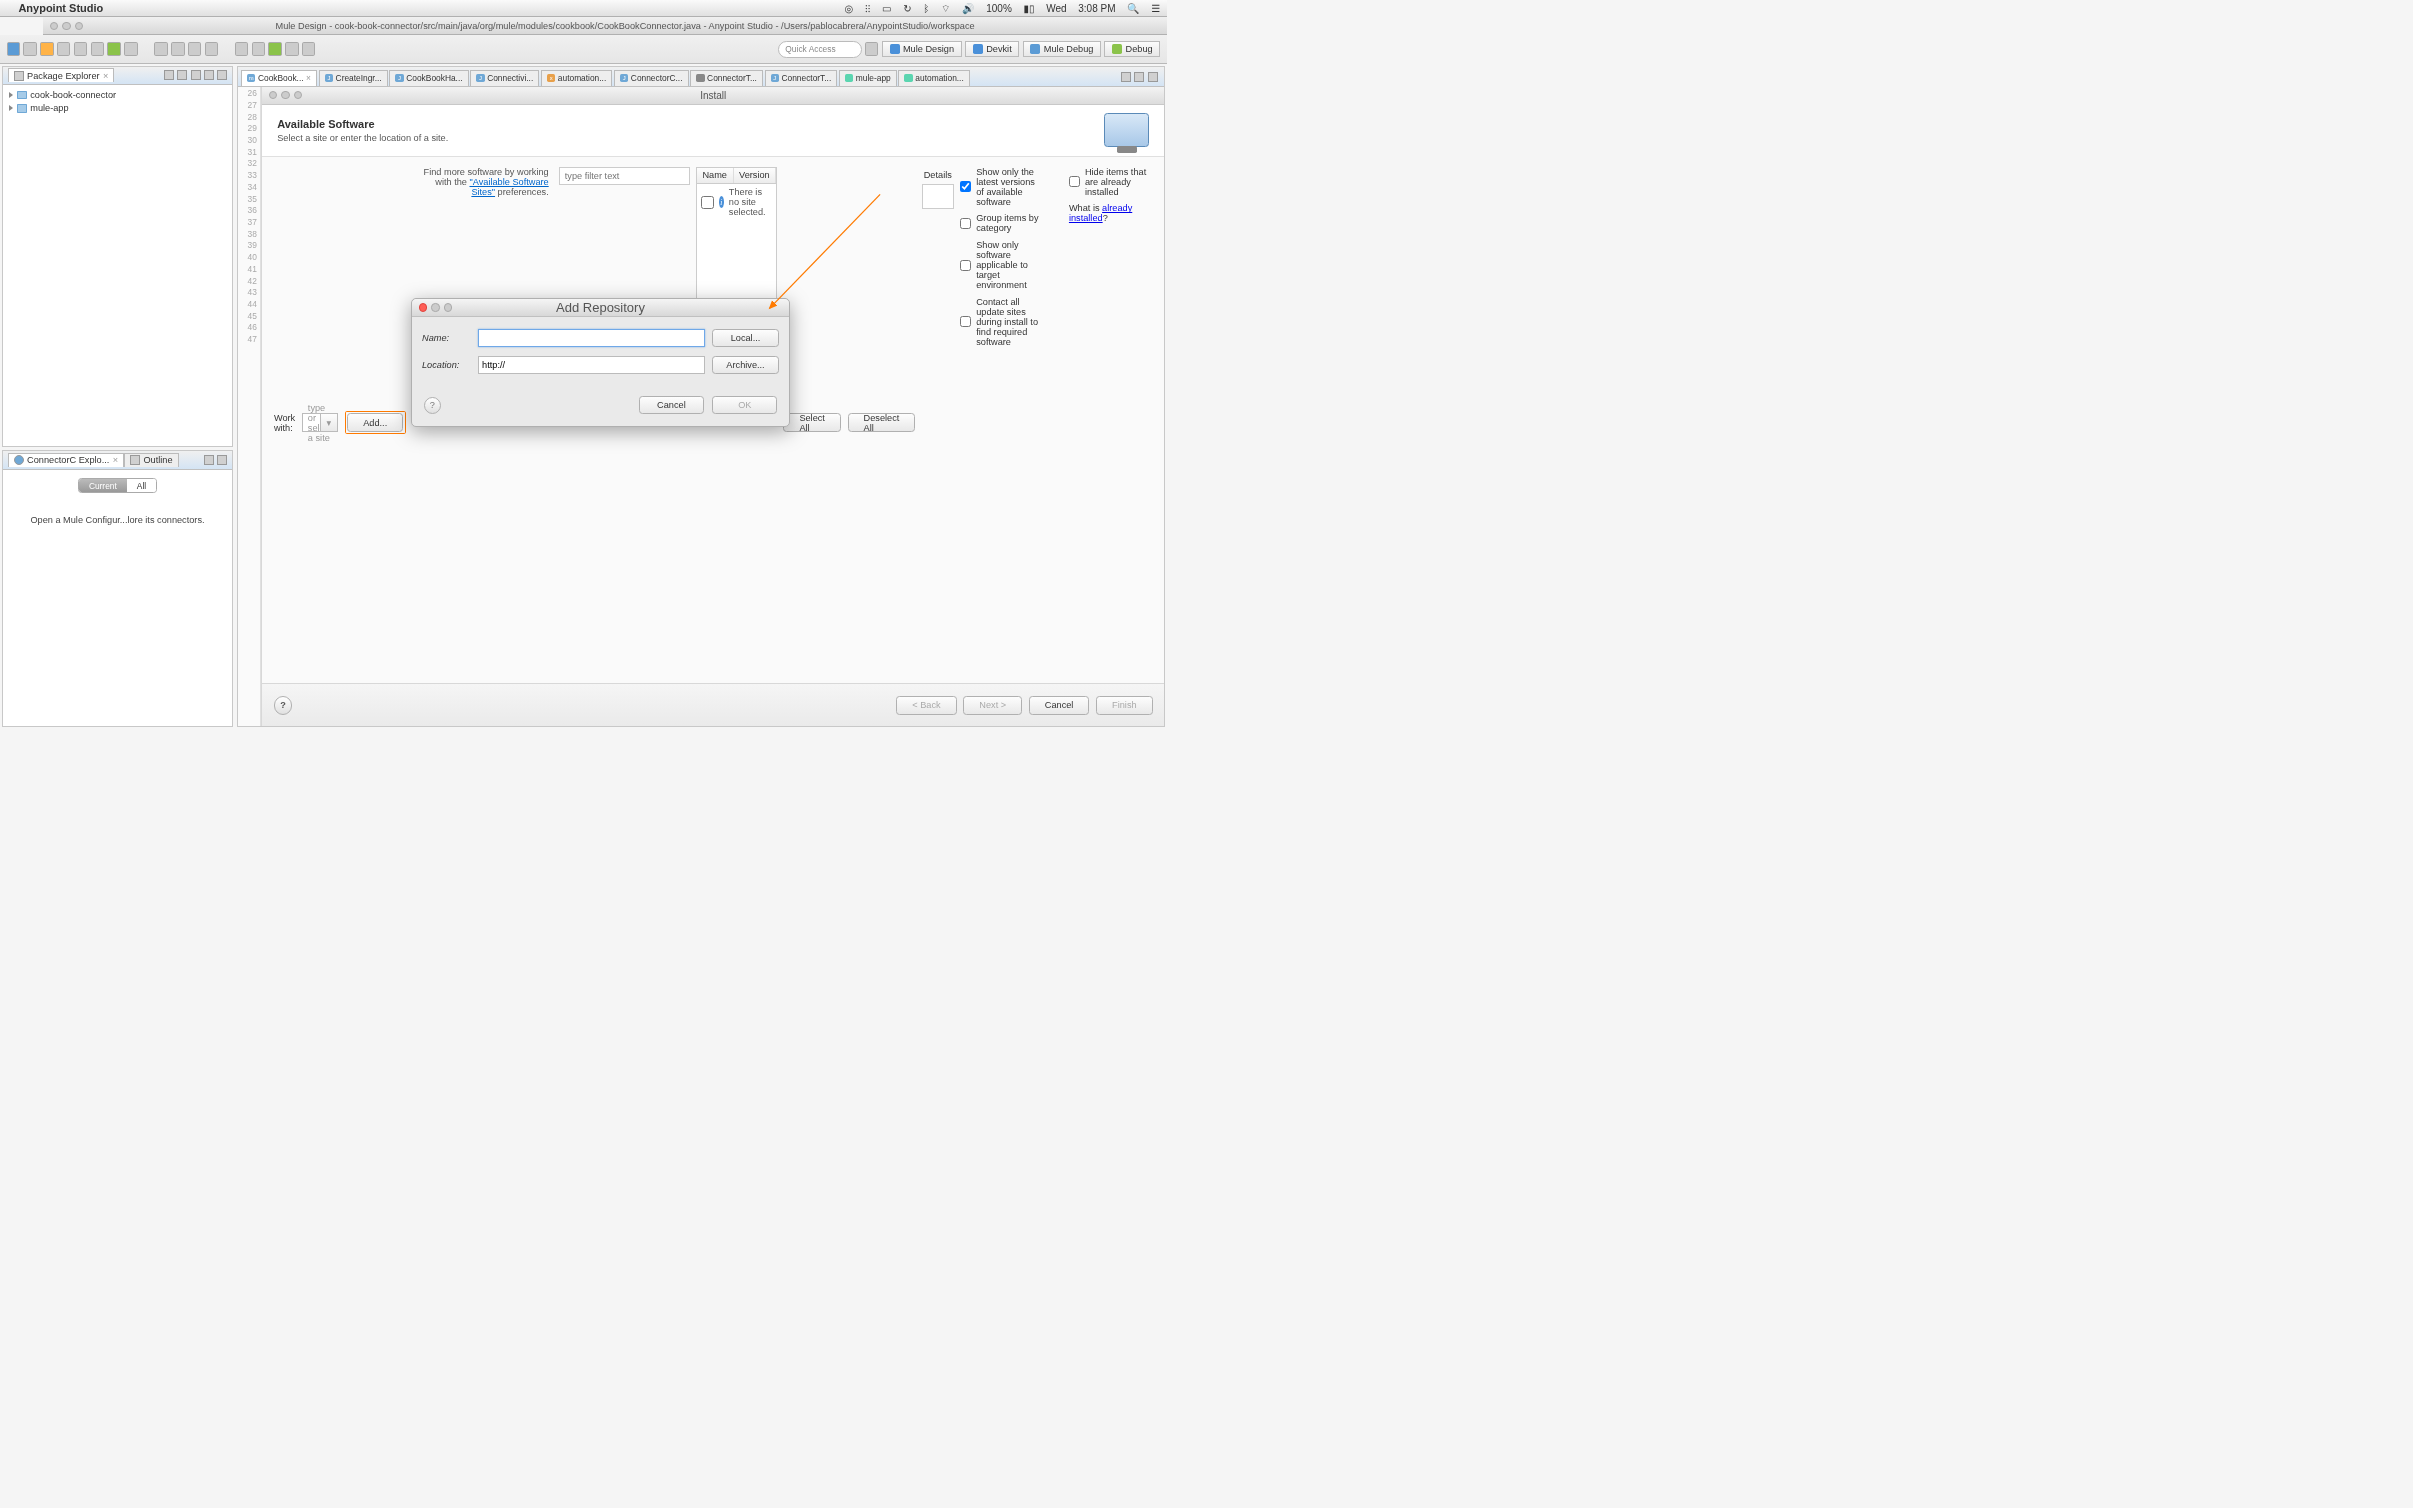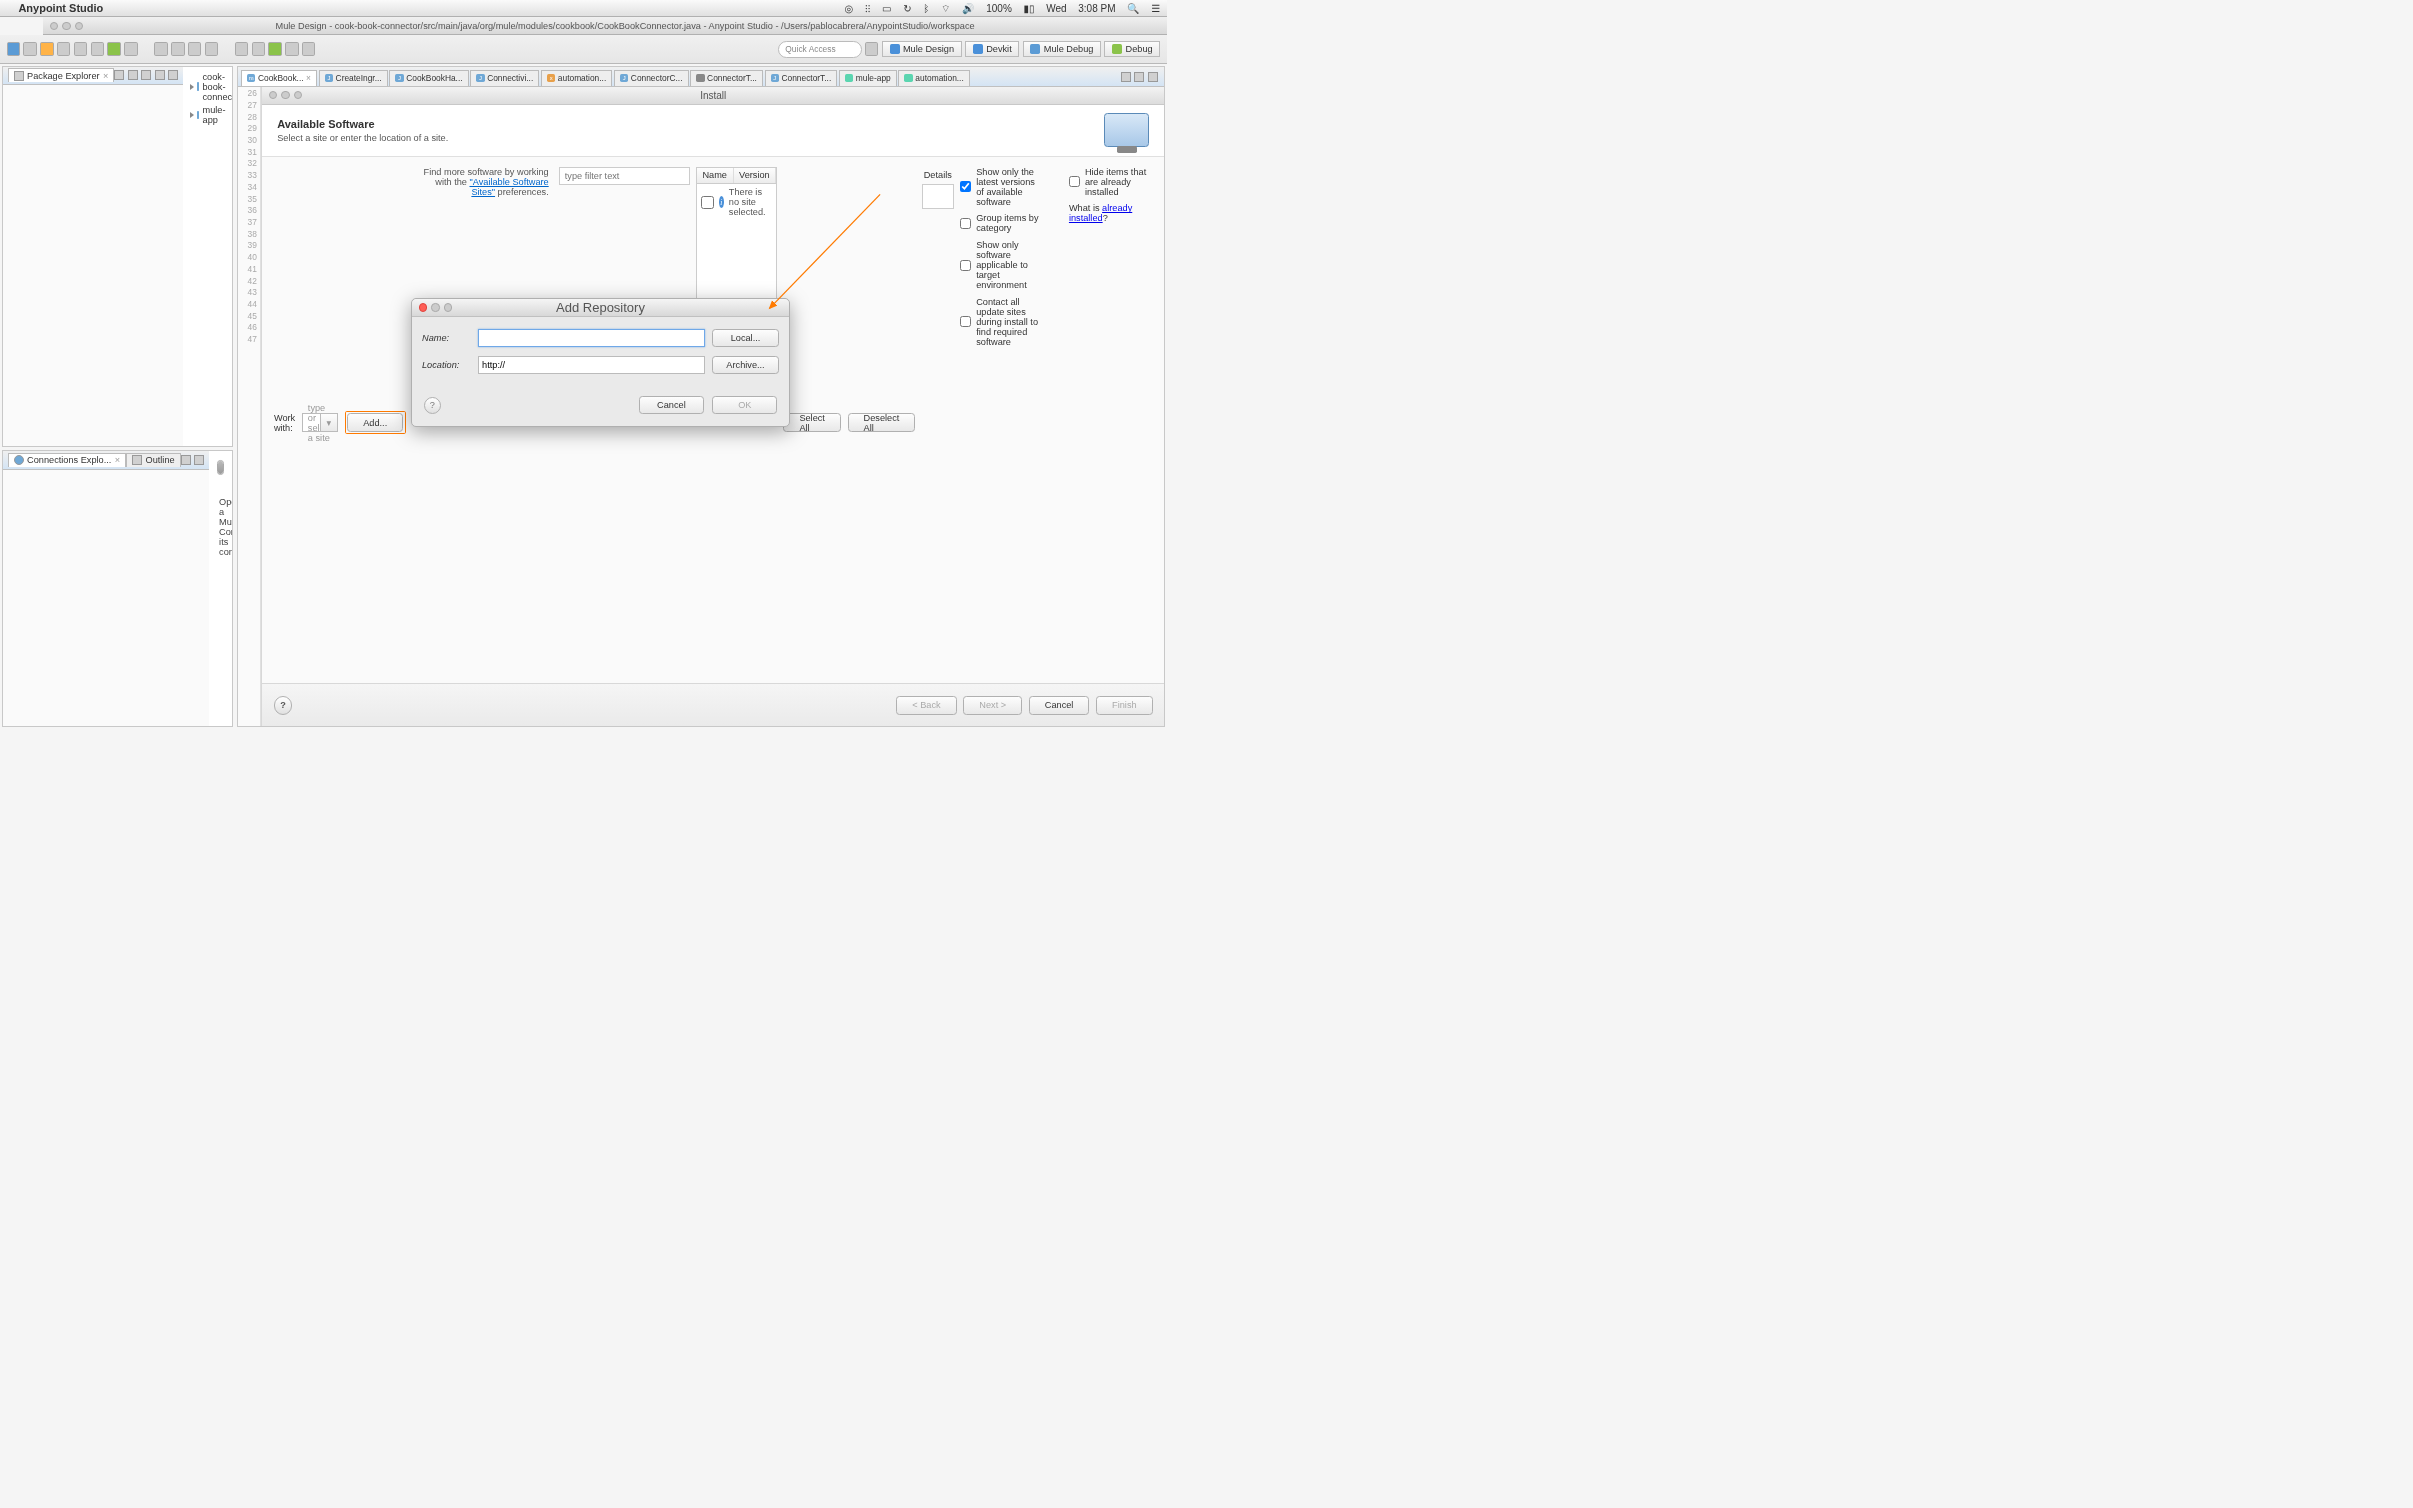--- a/index.html
+++ b/index.html
@@ -57,21 +57,21 @@
 .perspective { background: linear-gradient(#fcfcfc,#e8e8e8); border: 0.8px solid #bbb; padding: 1.7px 6.7px; font-size: 9.2px; display: flex; align-items: flex-end; gap: 3.4px; }
 .perspective .pic { width: 10px; height: 10px; background: #4a90d9; border-radius: 1.7px; }
 
 .main { display: flex; height: calc(100% - 64px); }
 .left-col { width: 235px; display: flex; flex-direction: column; }
 .panel {
   border: 0.8px solid #c8c8c8;
   background: #fafafa;
   margin: 1.7px;
   display: flex;
-  flex-direction: row;
+  flex-direction: column;
 }
 .panel-hdr {
   height: 18.4px;
   background: linear-gradient(#f0f0f0, #d4e4f4);
   border-bottom: 0.8px solid #c0c0c0;
   display: flex;
   align-items: center;
   padding: 0 5px;
   font-size: 9.2px;
 }
@@ -345,21 +345,21 @@
           <div class="folder-icon"></div>
           <span>mule-app</span>
         </div>
       </div>
     </div>
 
     <div class="panel conn-expl">
       <div class="panel-hdr">
         <div class="tab">
           <div class="small-icon" style="background:#6fa8d6;border-radius:50%"></div>
-          <span>Connections Explo...</span>
+          <span>ConnectorC Explo...</span>
           <span class="close-x">×</span>
         </div>
         <div class="tab" style="background:#eee">
           <div class="small-icon"></div>
           <span>Outline</span>
         </div>
         <div class="icons-right">
           <div class="small-icon"></div>
           <div class="small-icon"></div>
         </div>

